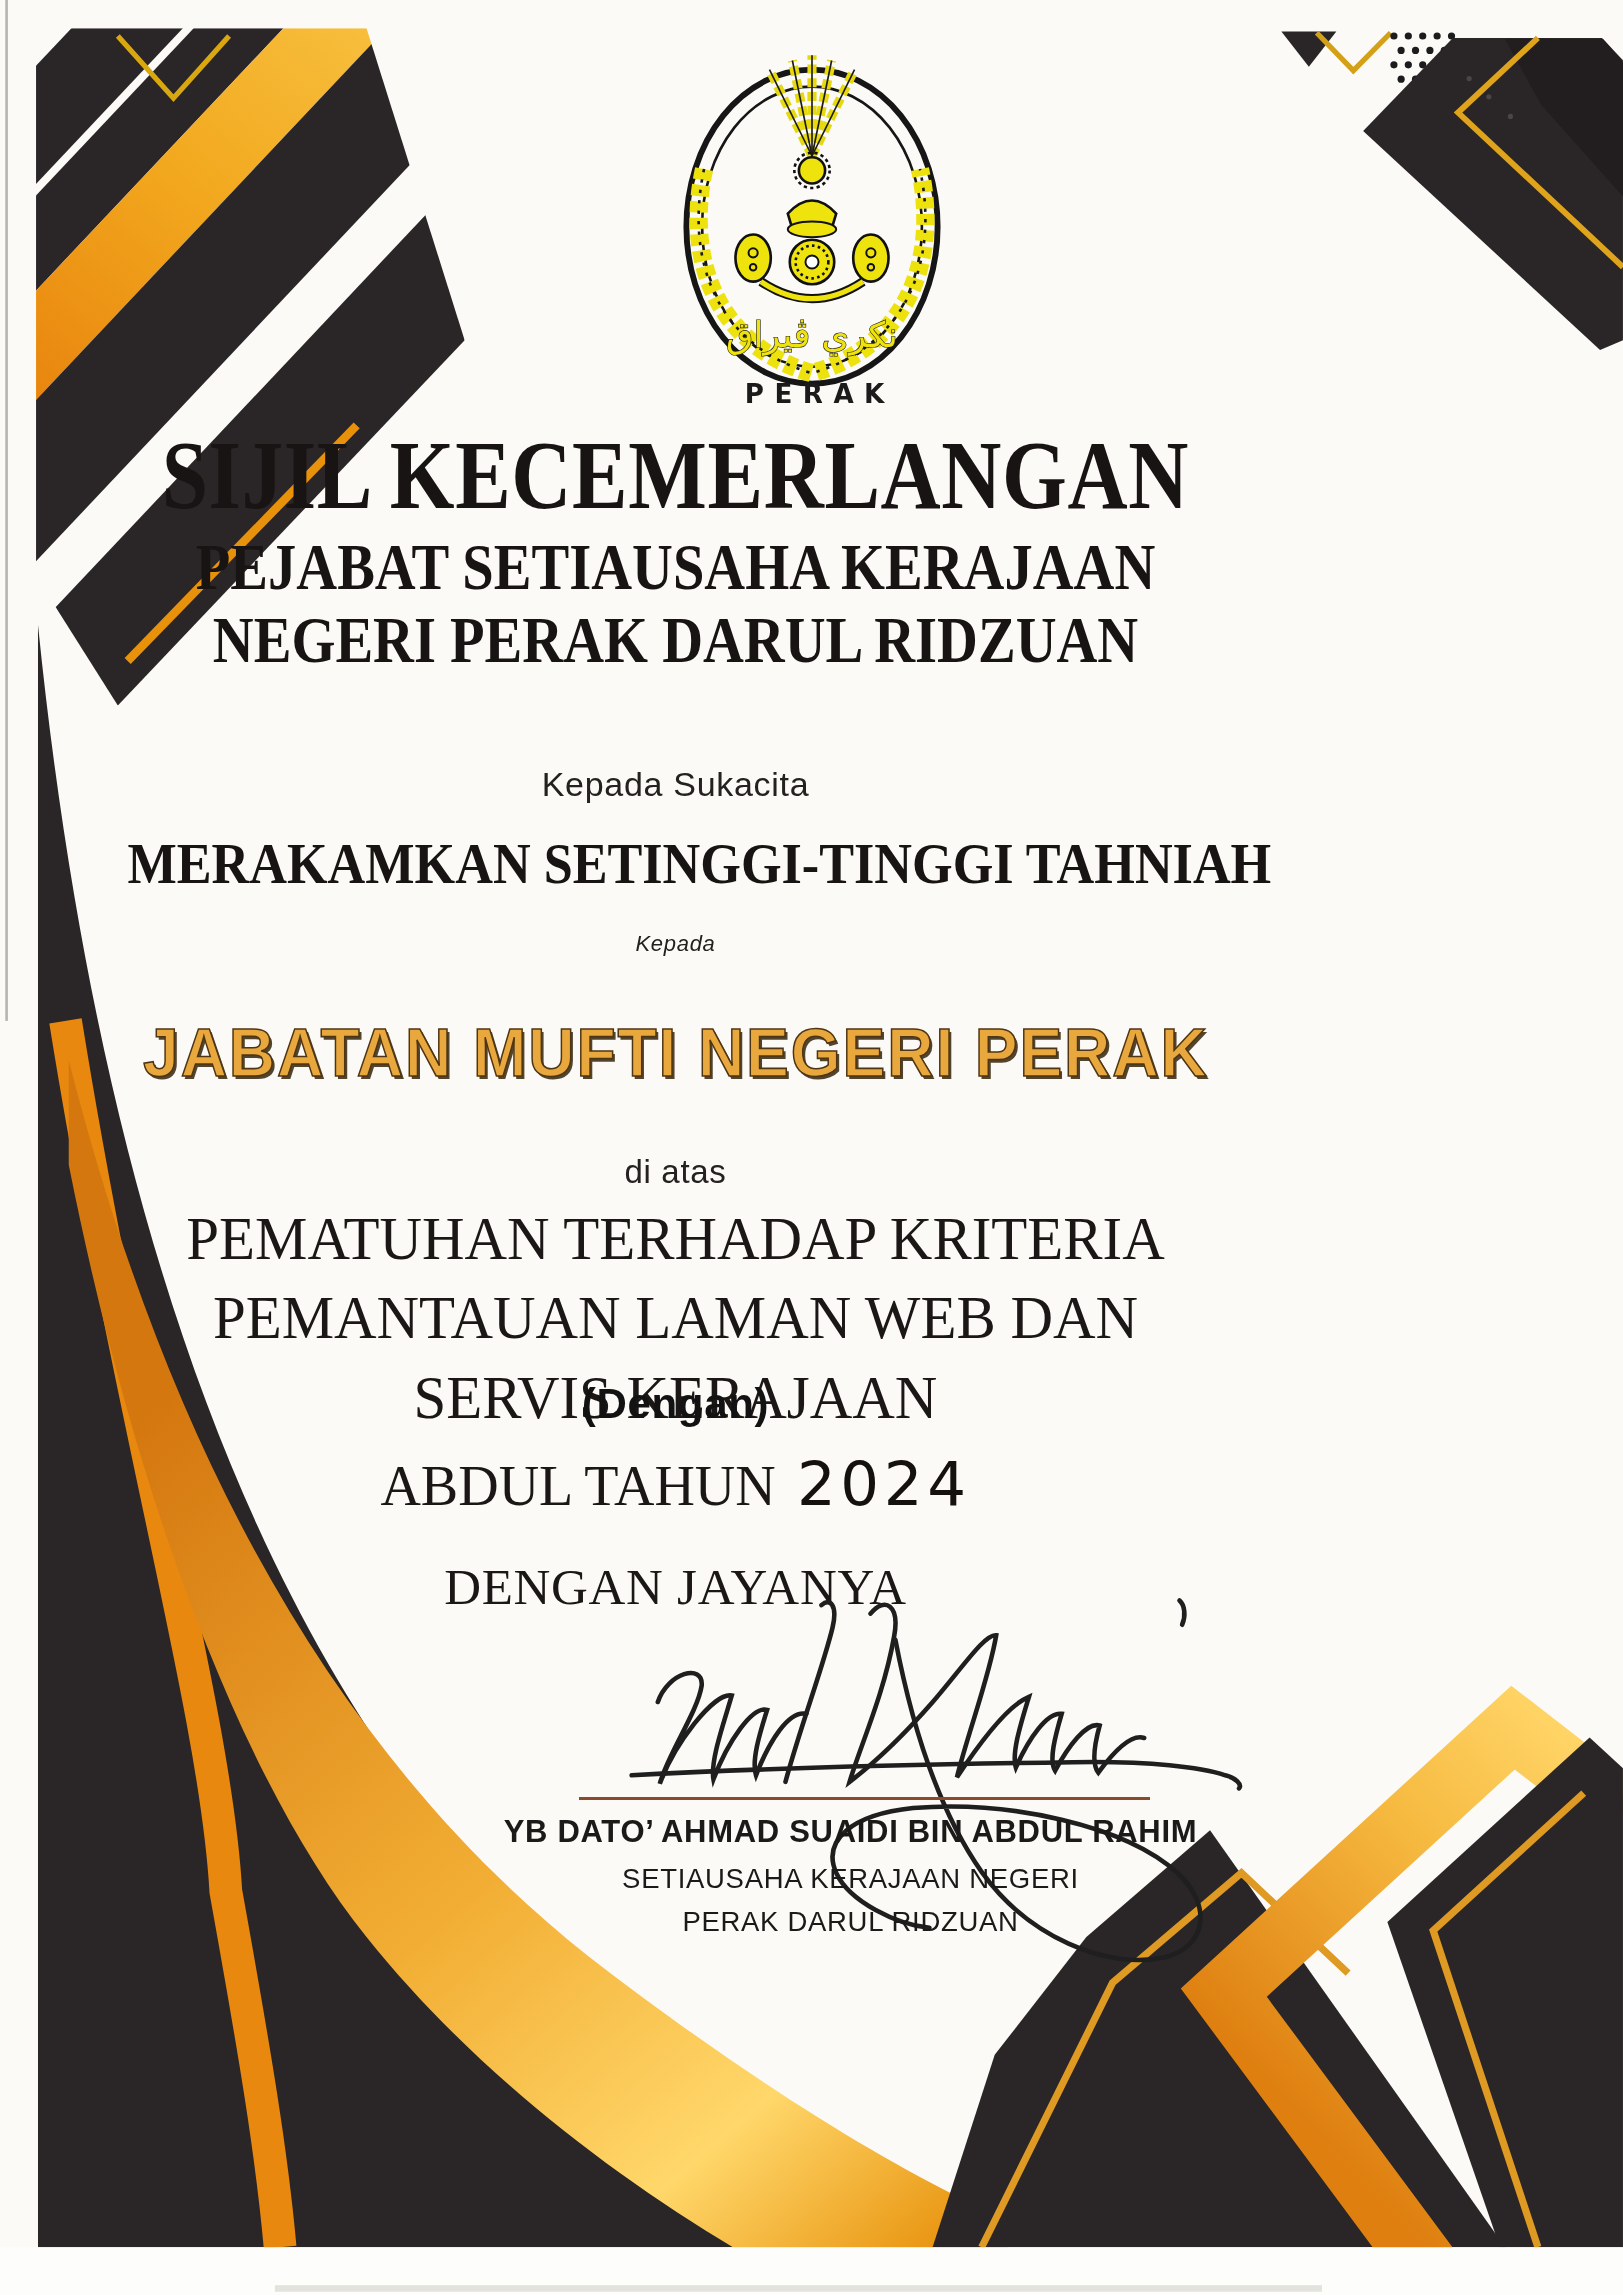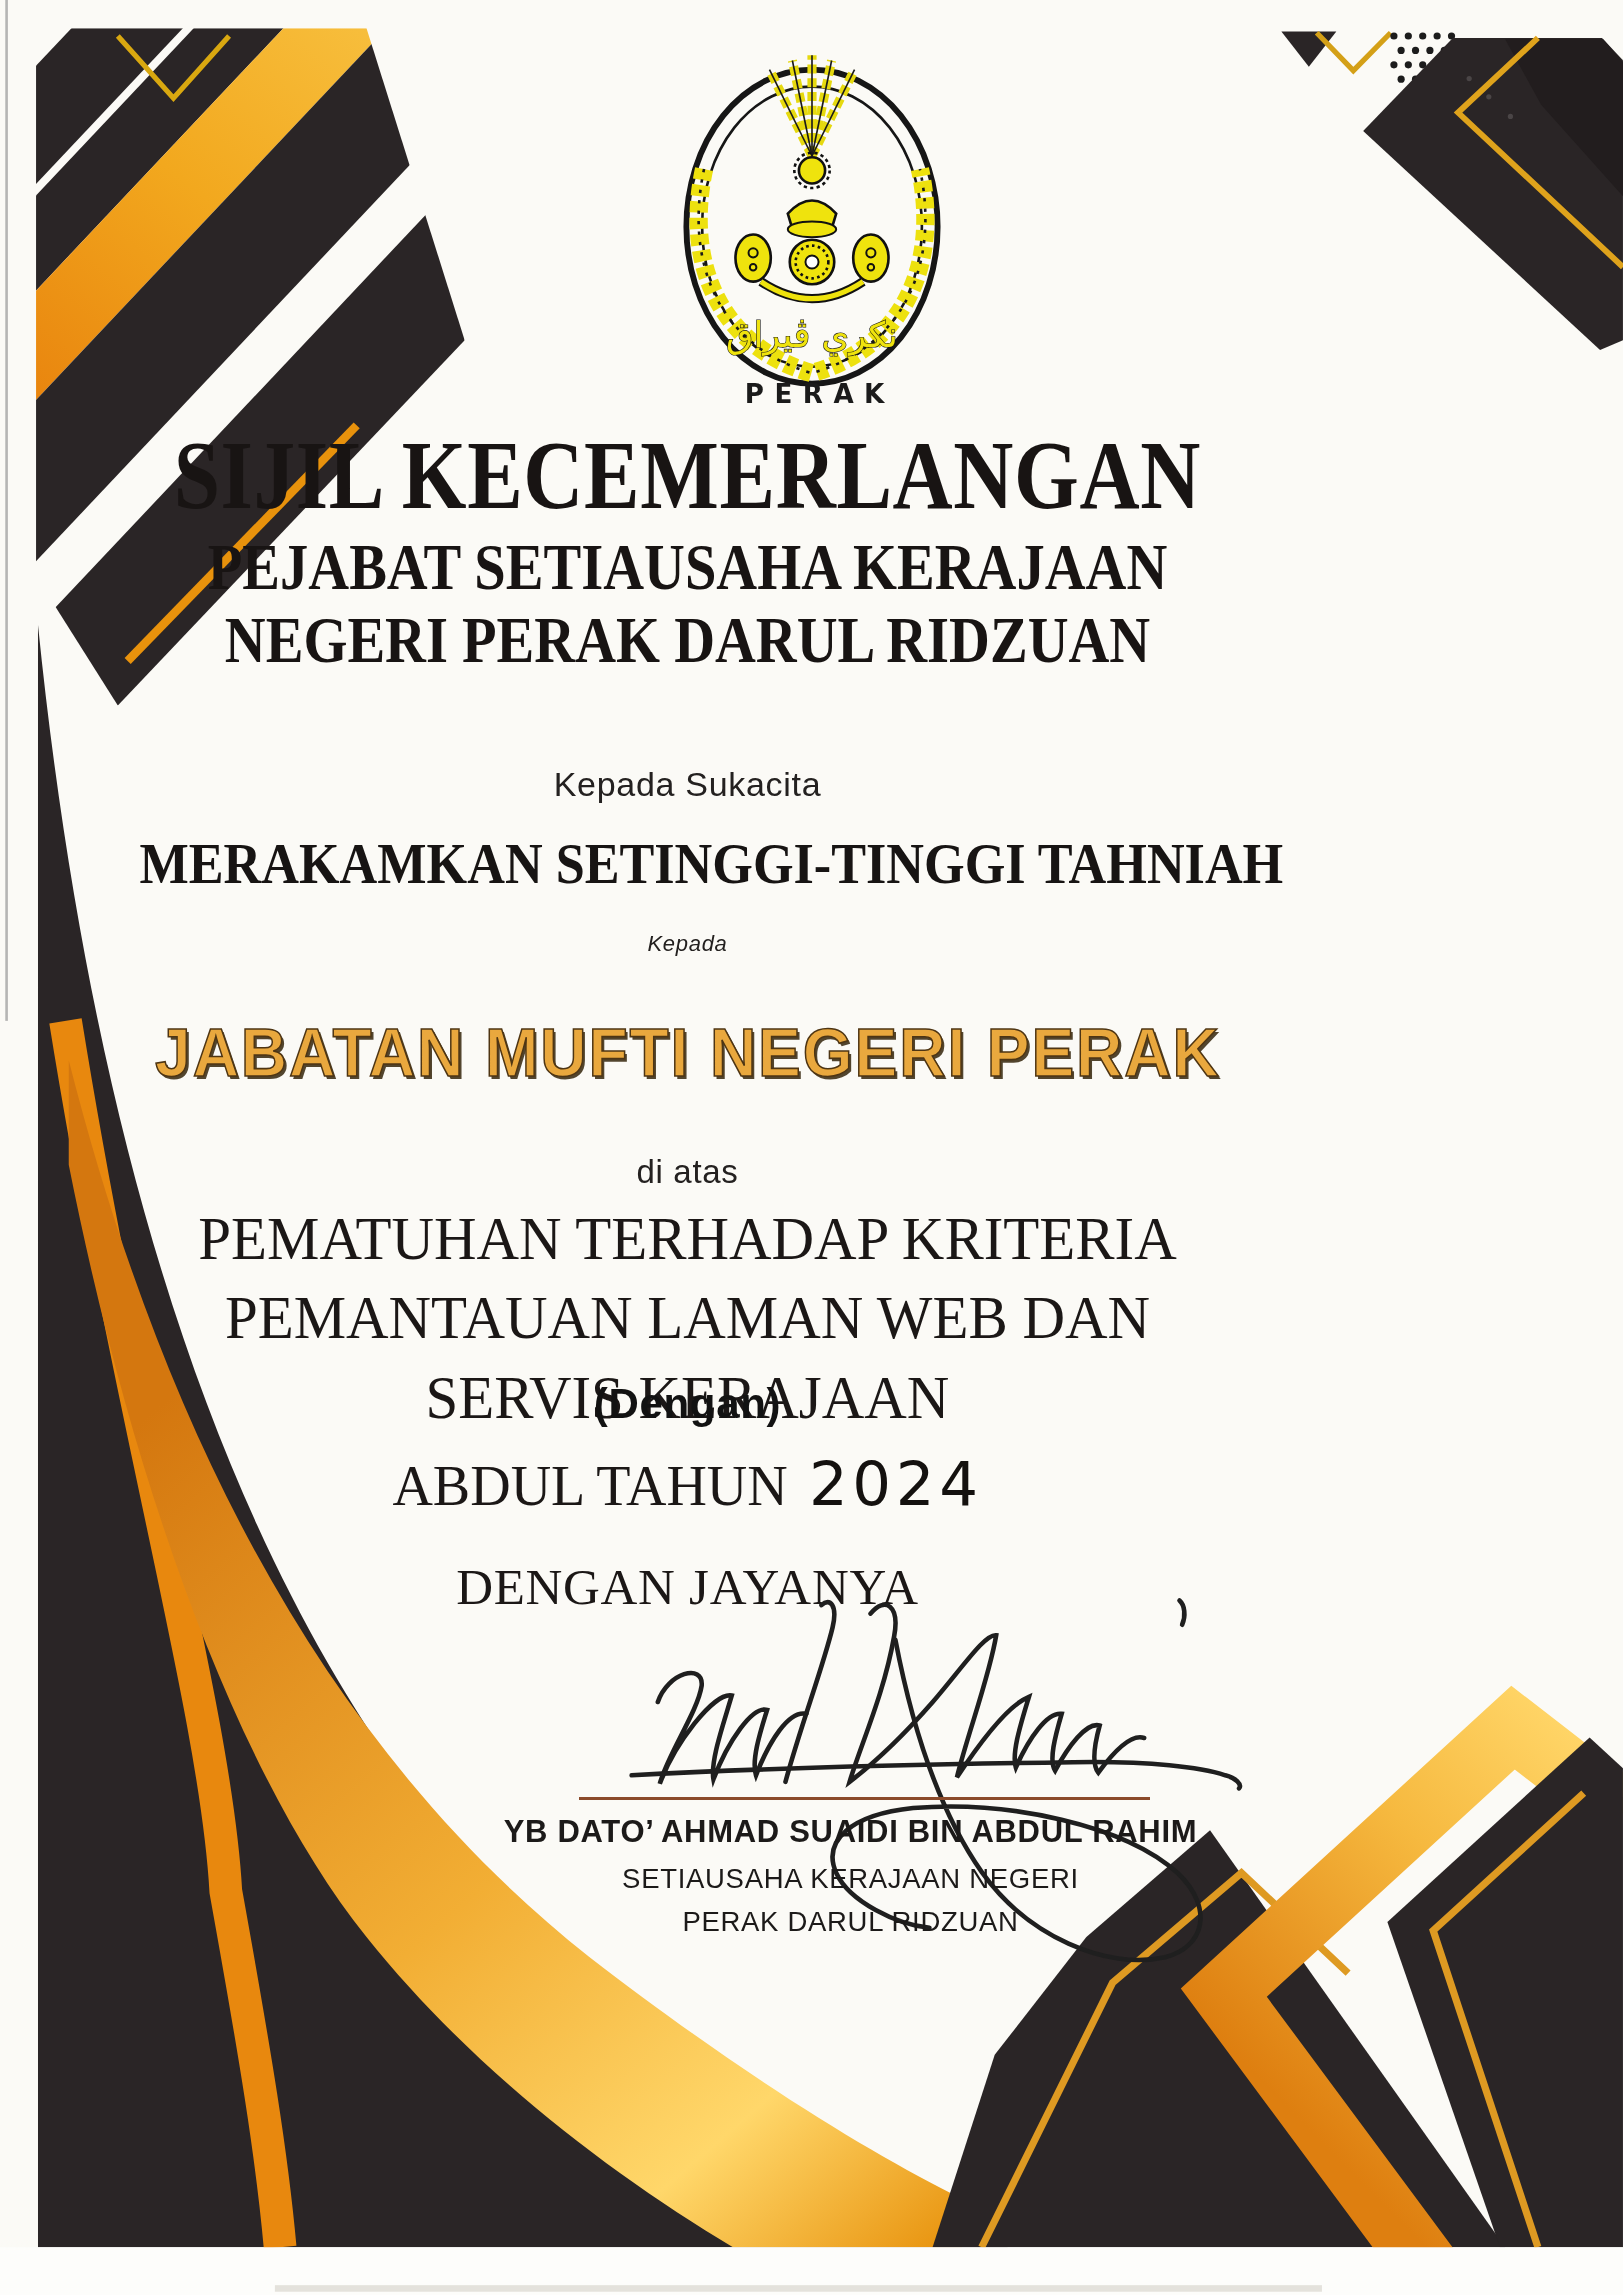--- a/index.html
+++ b/index.html
@@ -2,21 +2,21 @@
 <html style="font-size:10.5px"><head>
 <meta charset="utf-8">
 <style>
   html,body{margin:0;padding:0;}
   body{
     width:1623px;height:2295px;position:relative;overflow:hidden;
     background:#fbfaf6;
     font-family:"Liberation Sans", sans-serif;
   }
   .abs{position:absolute;}
-  .center-line{left:12px;width:1351px;text-align:center;}
+  .center-line{left:0;width:1351px;text-align:center;}
   
   .t-title{
     font-family:"Liberation Serif", serif;font-weight:bold;color:#181413;
     font-size:98px;letter-spacing:0.7px;transform:scaleX(.85);transform-origin:center;
     white-space:nowrap;
   }
   .t-issuer{
     font-family:"Liberation Serif", serif;font-weight:bold;color:#181413;
     font-size:65px;transform:scaleX(.87);transform-origin:center;white-space:nowrap;line-height:1.12;
   }

